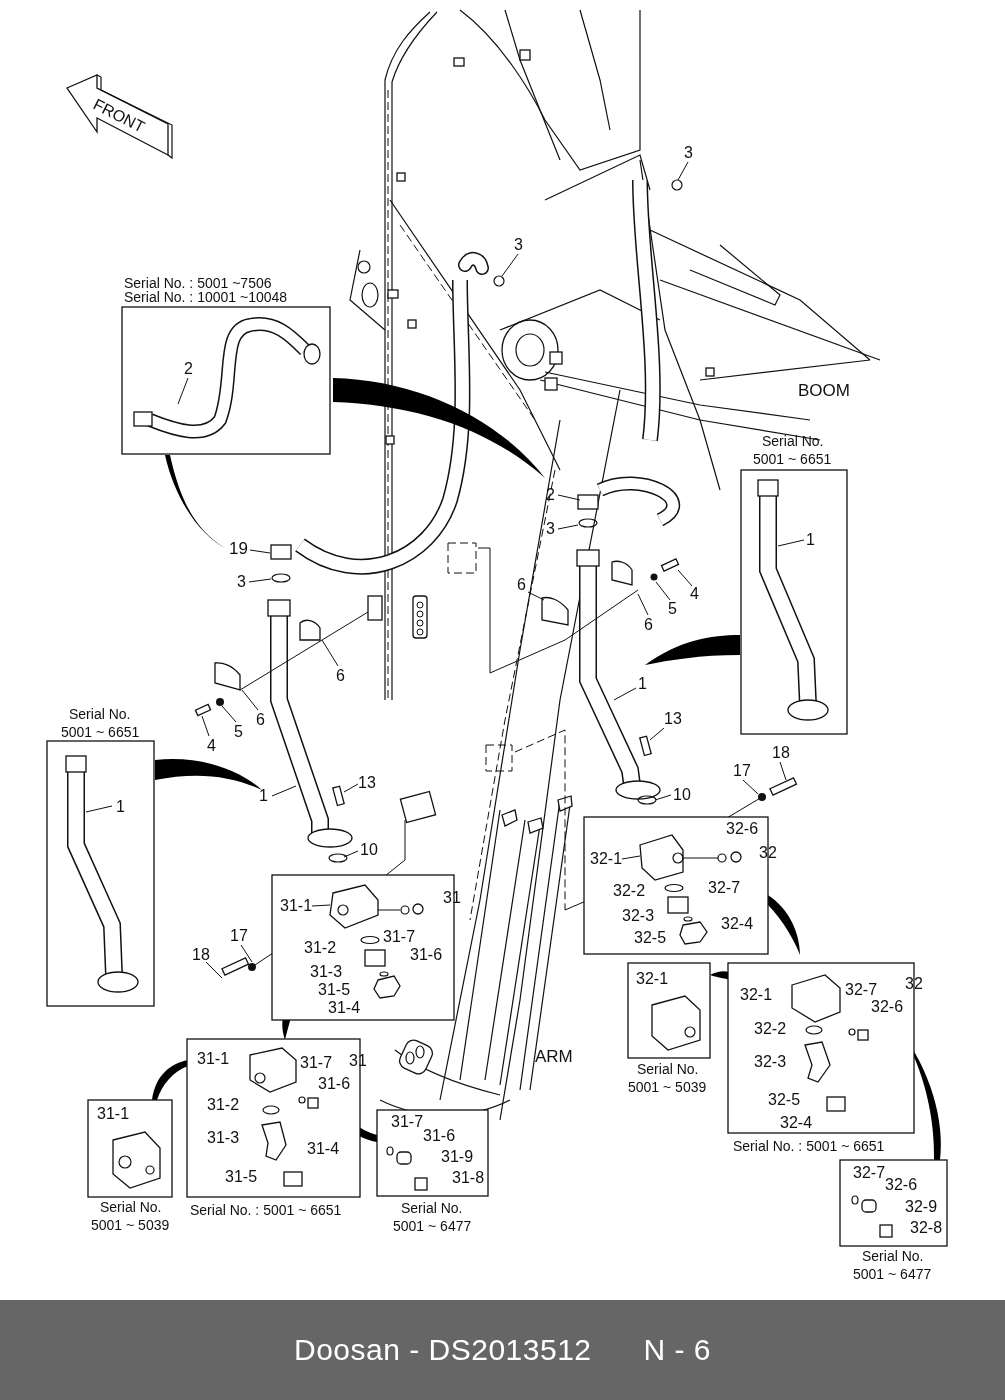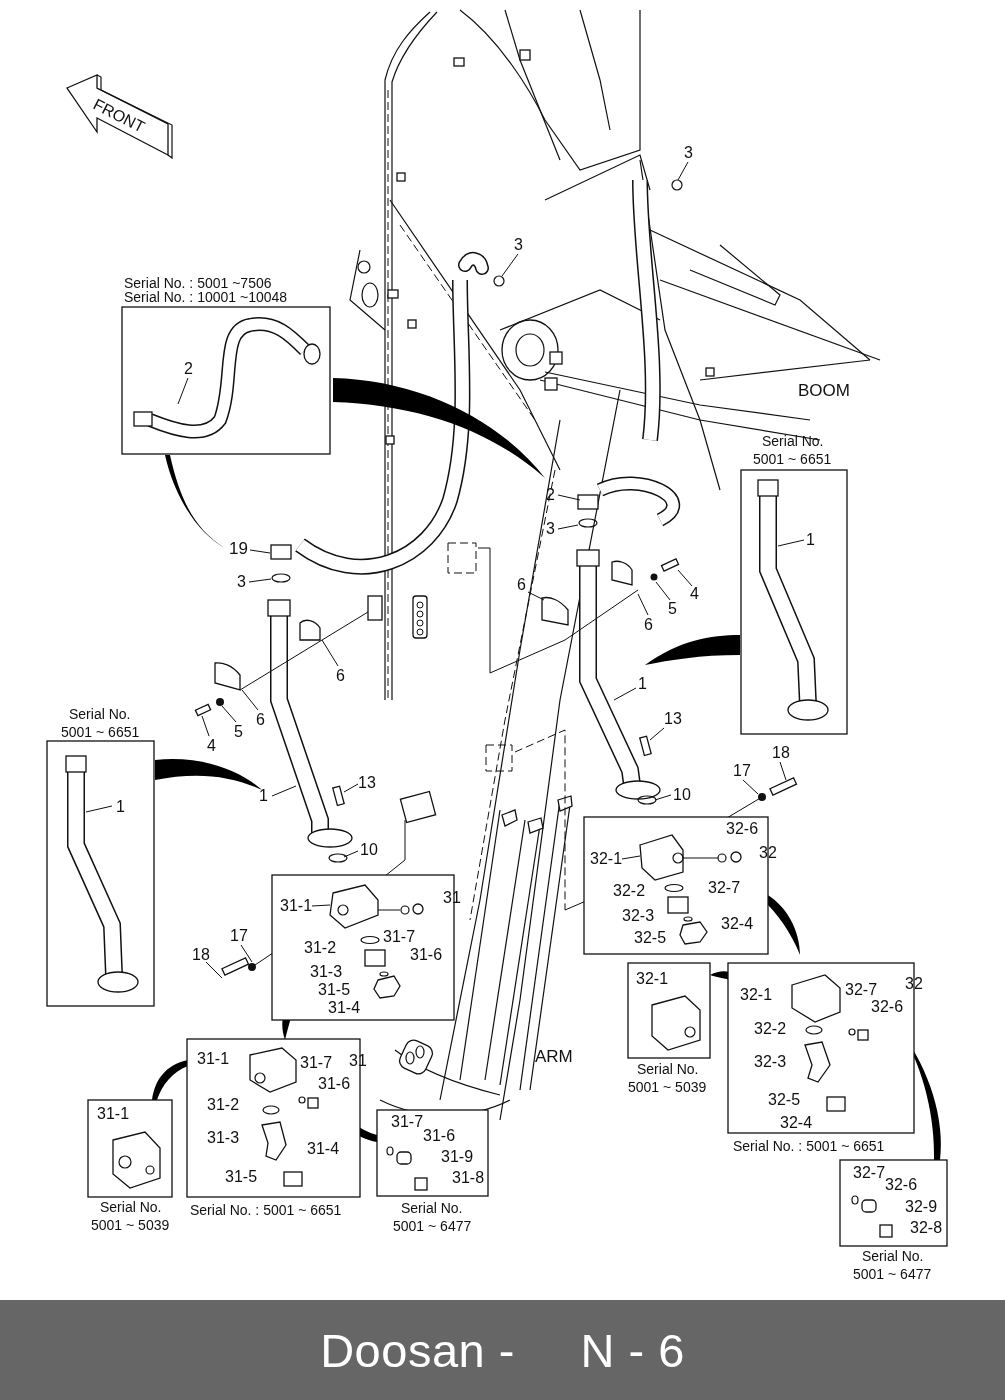--- a/index.html
+++ b/index.html
@@ -11,21 +11,21 @@
   .big { font-size:17px; }
   .ln { stroke:#111; stroke-width:1.2; fill:none; }
   .thin { stroke:#111; stroke-width:1; fill:none; }
   .dash { stroke:#111; stroke-width:1; fill:none; stroke-dasharray:8 4; }
   .part { stroke:#111; stroke-width:1.3; fill:#fff; }
   .box { stroke:#111; stroke-width:1.3; fill:#fff; }
   .arc { fill:#000; }
   .footer {
     position:absolute; left:0; top:1300px; width:1005px; height:100px;
     background:#666666; color:#ffffff; display:flex; align-items:center; justify-content:center;
-    font-family:"Liberation Sans", sans-serif; font-size:47px; letter-spacing:0.5px;
+    font-family:"Liberation Sans", sans-serif; font-size:30px; letter-spacing:0.5px;
   }
   .footer span { white-space:pre; }
 </style>
 </head>
 <body>
 
 <div id="canvas">
 <svg width="1005" height="1300" viewBox="0 0 1005 1300" xmlns="http://www.w3.org/2000/svg">
 
   <g>
@@ -390,15 +390,16 @@
     <rect class="part" x="415" y="1178" width="12" height="12"></rect>
     <text class="ser" x="401" y="1213">Serial No.</text>
     <text class="ser" x="393" y="1231">5001 ~ 6477</text>
   </g>
 </svg>
 </div>
 
 <div class="footer">
   <span>Doosan</span>
     <span> - </span>
+    <span>DS2013512</span>
     <span style="display:inline-block;width:52px;"></span>
     <span>N - 6</span>
 </div>
 
 </body></html>

